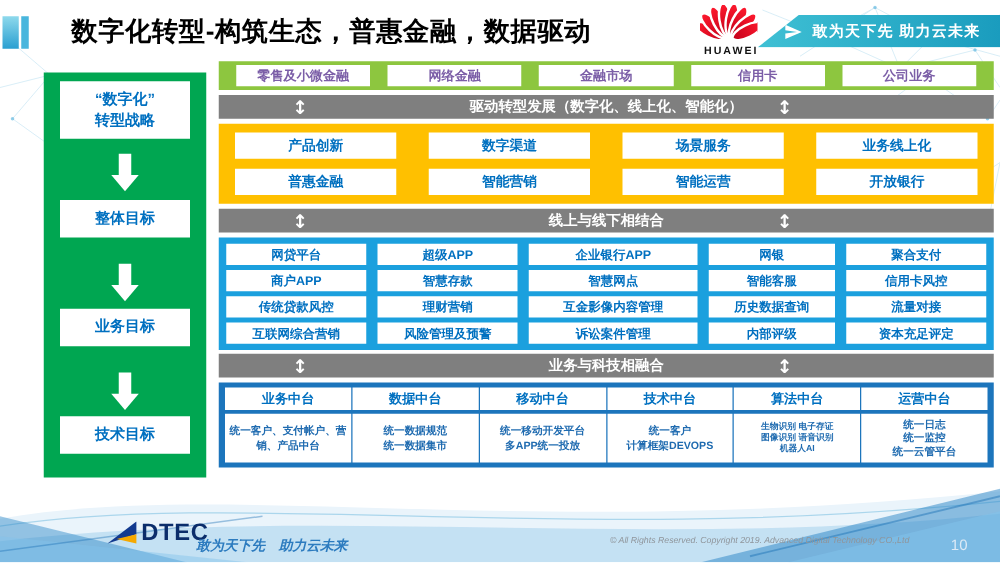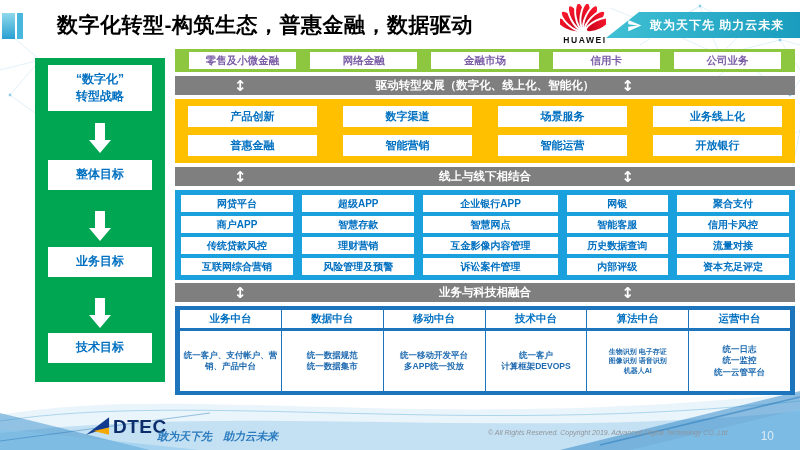--- a/index.html
+++ b/index.html
@@ -43,21 +43,21 @@
           color:#fff;font-size:15px;font-weight:bold;font-family:"DejaVu Sans",sans-serif;}
   .updown.l{left:9.5%;} .updown.r{left:72%;}
   .yellow{height:64px;background:#FFC000;display:grid;grid-template-columns:repeat(4,1fr);
           gap:8px 26px;padding:7px 13px;box-sizing:border-box;margin-bottom:4px;}
   .ybox{background:#fff;color:#0070C0;font-size:11px;font-weight:bold;
         display:flex;align-items:center;justify-content:center;white-space:nowrap;}
   .blue{height:90px;background:#1BA0DE;display:grid;grid-template-columns:1fr 1fr 1.2fr 0.9fr 1fr;
         gap:4px 9px;padding:5px 6px;box-sizing:border-box;margin-bottom:3px;}
   .bbox{background:#fff;color:#0070C0;font-size:10px;font-weight:bold;
         display:flex;align-items:center;justify-content:center;white-space:nowrap;}
-  .darkblue{height:89px;background:#1C75BC;display:grid;grid-template-columns:repeat(6,1fr);
+  .darkblue{height:68px;background:#1C75BC;display:grid;grid-template-columns:repeat(6,1fr);
             gap:1px;padding:4px 5px;box-sizing:border-box;}
   .platform{display:flex;flex-direction:column;gap:3px;min-width:0;}
   .p-head{height:18px;flex:none;background:#fff;color:#0070C0;font-size:10.5px;font-weight:bold;
           display:flex;align-items:center;justify-content:center;white-space:nowrap;}
   .p-body{flex:1;background:#fff;color:#1F6BB0;font-size:8.5px;font-weight:bold;line-height:1.3;
           display:flex;align-items:center;justify-content:center;text-align:center;
           white-space:pre-line;padding:1px 3px;box-sizing:border-box;}
   .p-body.xs{font-size:7px;}
   
   .footer-logo{position:absolute;left:86px;top:417px;display:flex;align-items:flex-start;gap:3px;z-index:2;}

